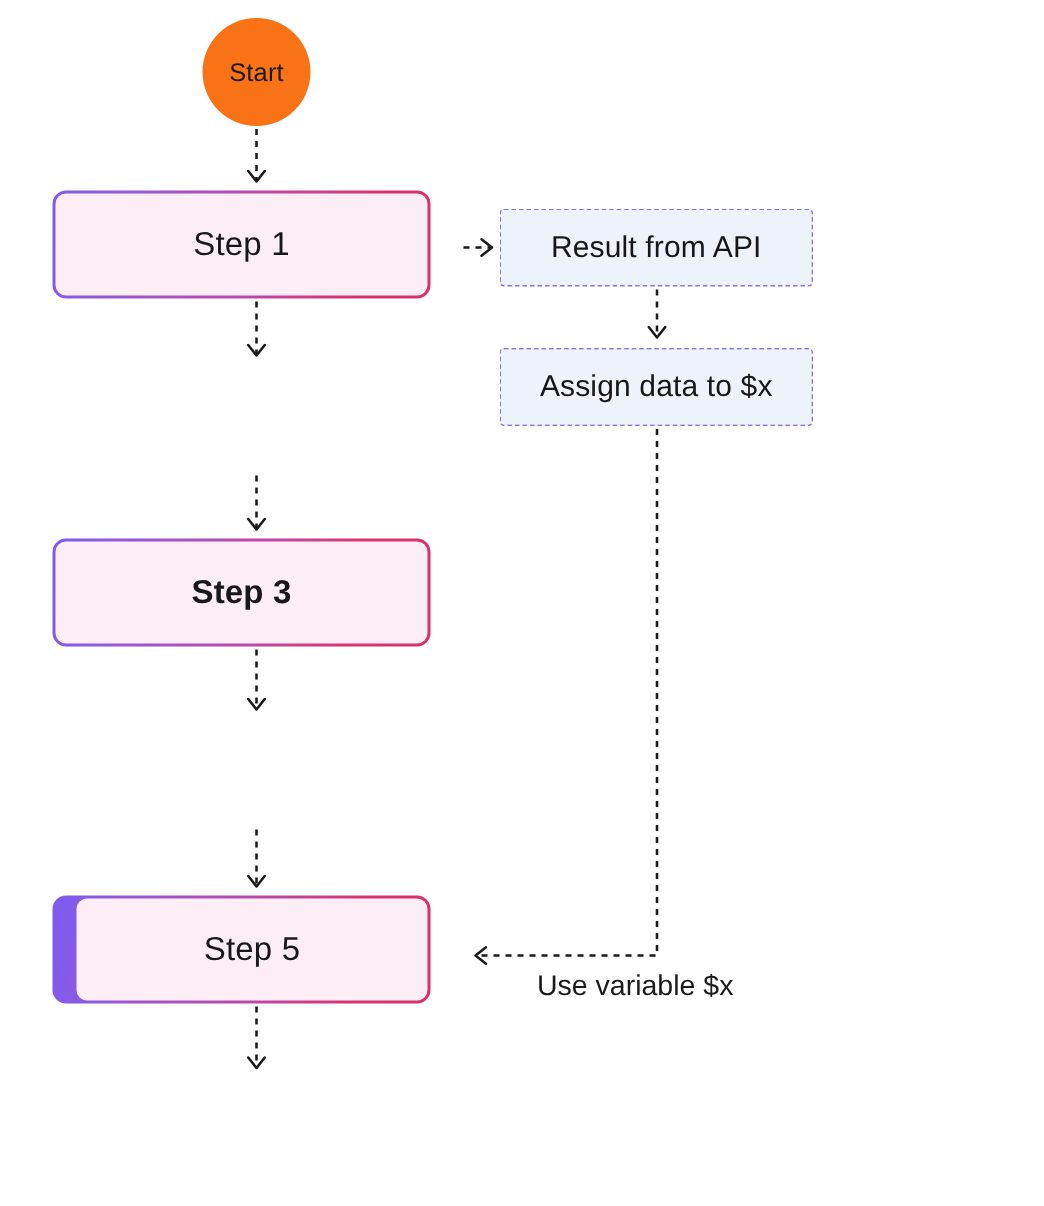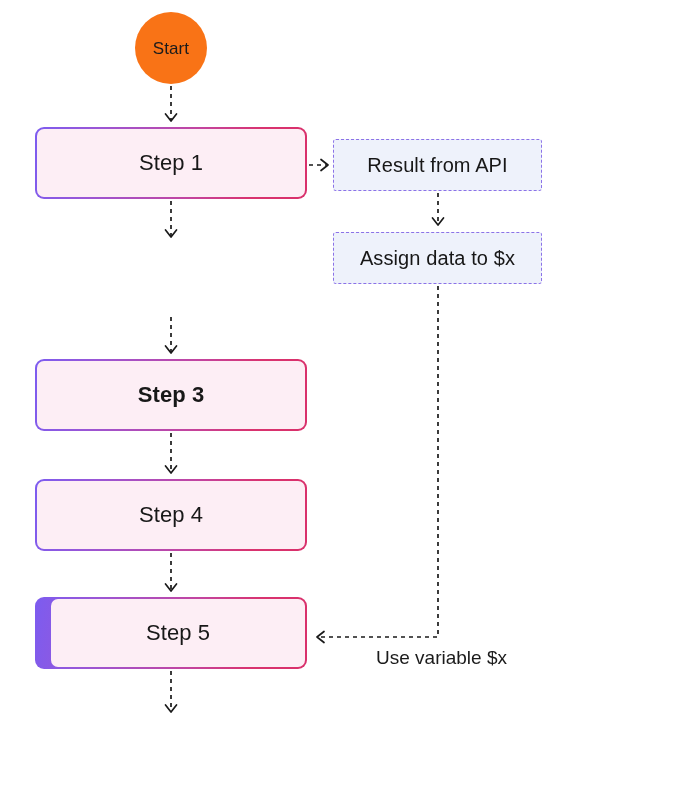--- a/index.html
+++ b/index.html
@@ -36,21 +36,21 @@
   .terminal .terminal-label {
     font-size: 17px;
     color: #1b1b1b;
     letter-spacing: .1px;
     line-height: 1;
   }
 
   
   .step-box {
     position: absolute;
-    width: 272px;
+    width: 252px;
     height: 72px;
     border-radius: 9px;
     padding: 2px;
     box-sizing: border-box;
     background-image: linear-gradient(100deg, #7c5cf0 0%, #9a56d6 22%, #c3449f 58%, #d9336f 80%, #d9306b 100%);
   }
   .step-box .step-inner {
     width: 100%;
     height: 100%;
     border-radius: 7px;
@@ -181,36 +181,31 @@
     </div>
   </div>
 
 
   <div class="step-box" style="left:35px; top:359px;font-weight:bold;">
     <div class="step-inner">
       <span class="step-label">Step 3</span>
     </div>
   </div>
 
-  <div class="step-box" style="left:35px; top:479px;">
-    <div class="step-inner">
-      <span class="step-label">Step 4</span>
-    </div>
-  </div>
 
   <div class="step-box" style="left:35px; top:597px;padding-left:16px;">
     <div class="step-inner">
       <span class="step-label">Step 5</span>
     </div>
   </div>
 
   <div class="note-box" style="left:333px; top:139px; width:209px; height:52px;">
     <span class="note-label">Result from API</span>
   </div>
 
   <div class="note-box" style="left:333px; top:232px; width:209px; height:52px;">
     <span class="note-label">Assign data to $x</span>
   </div>
 
-  <div class="edge-caption" style="left:376px; top:648px;text-align:right;">Use variable $x</div>
+  <div class="edge-caption" style="left:358px; top:648px;text-align:right;">Use variable $x</div>
 
 
 </div>
 
 </body></html>

